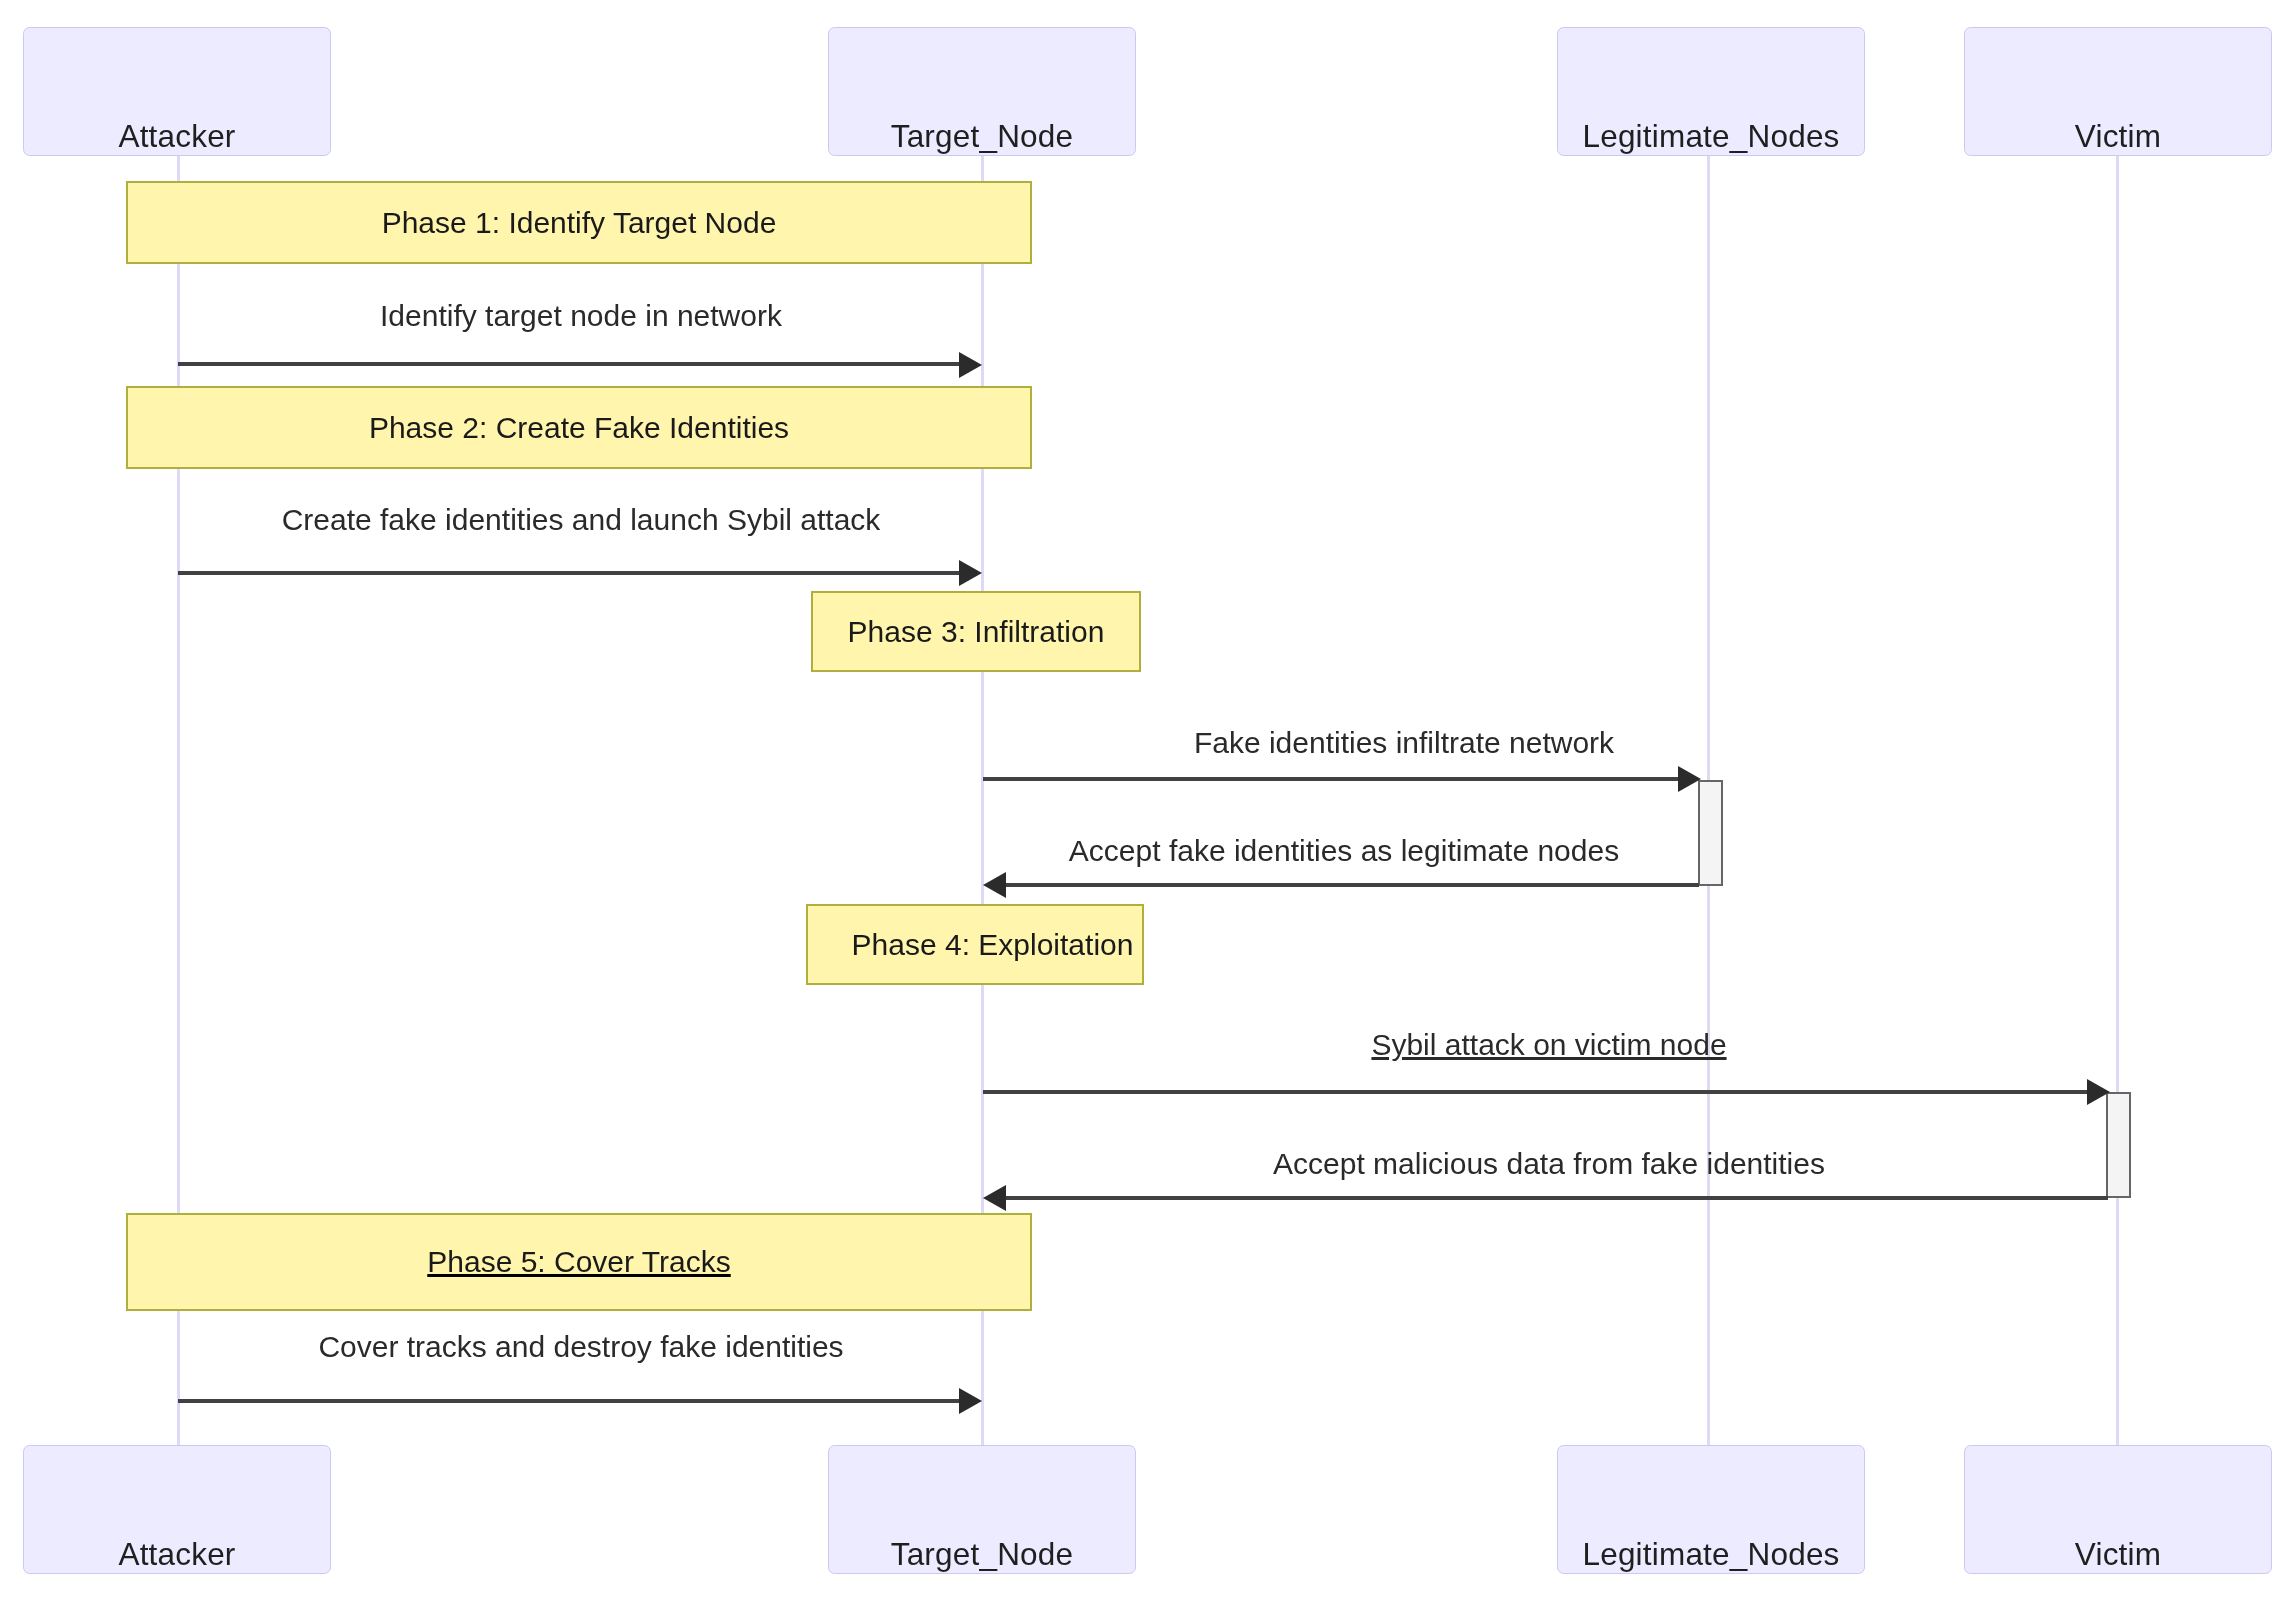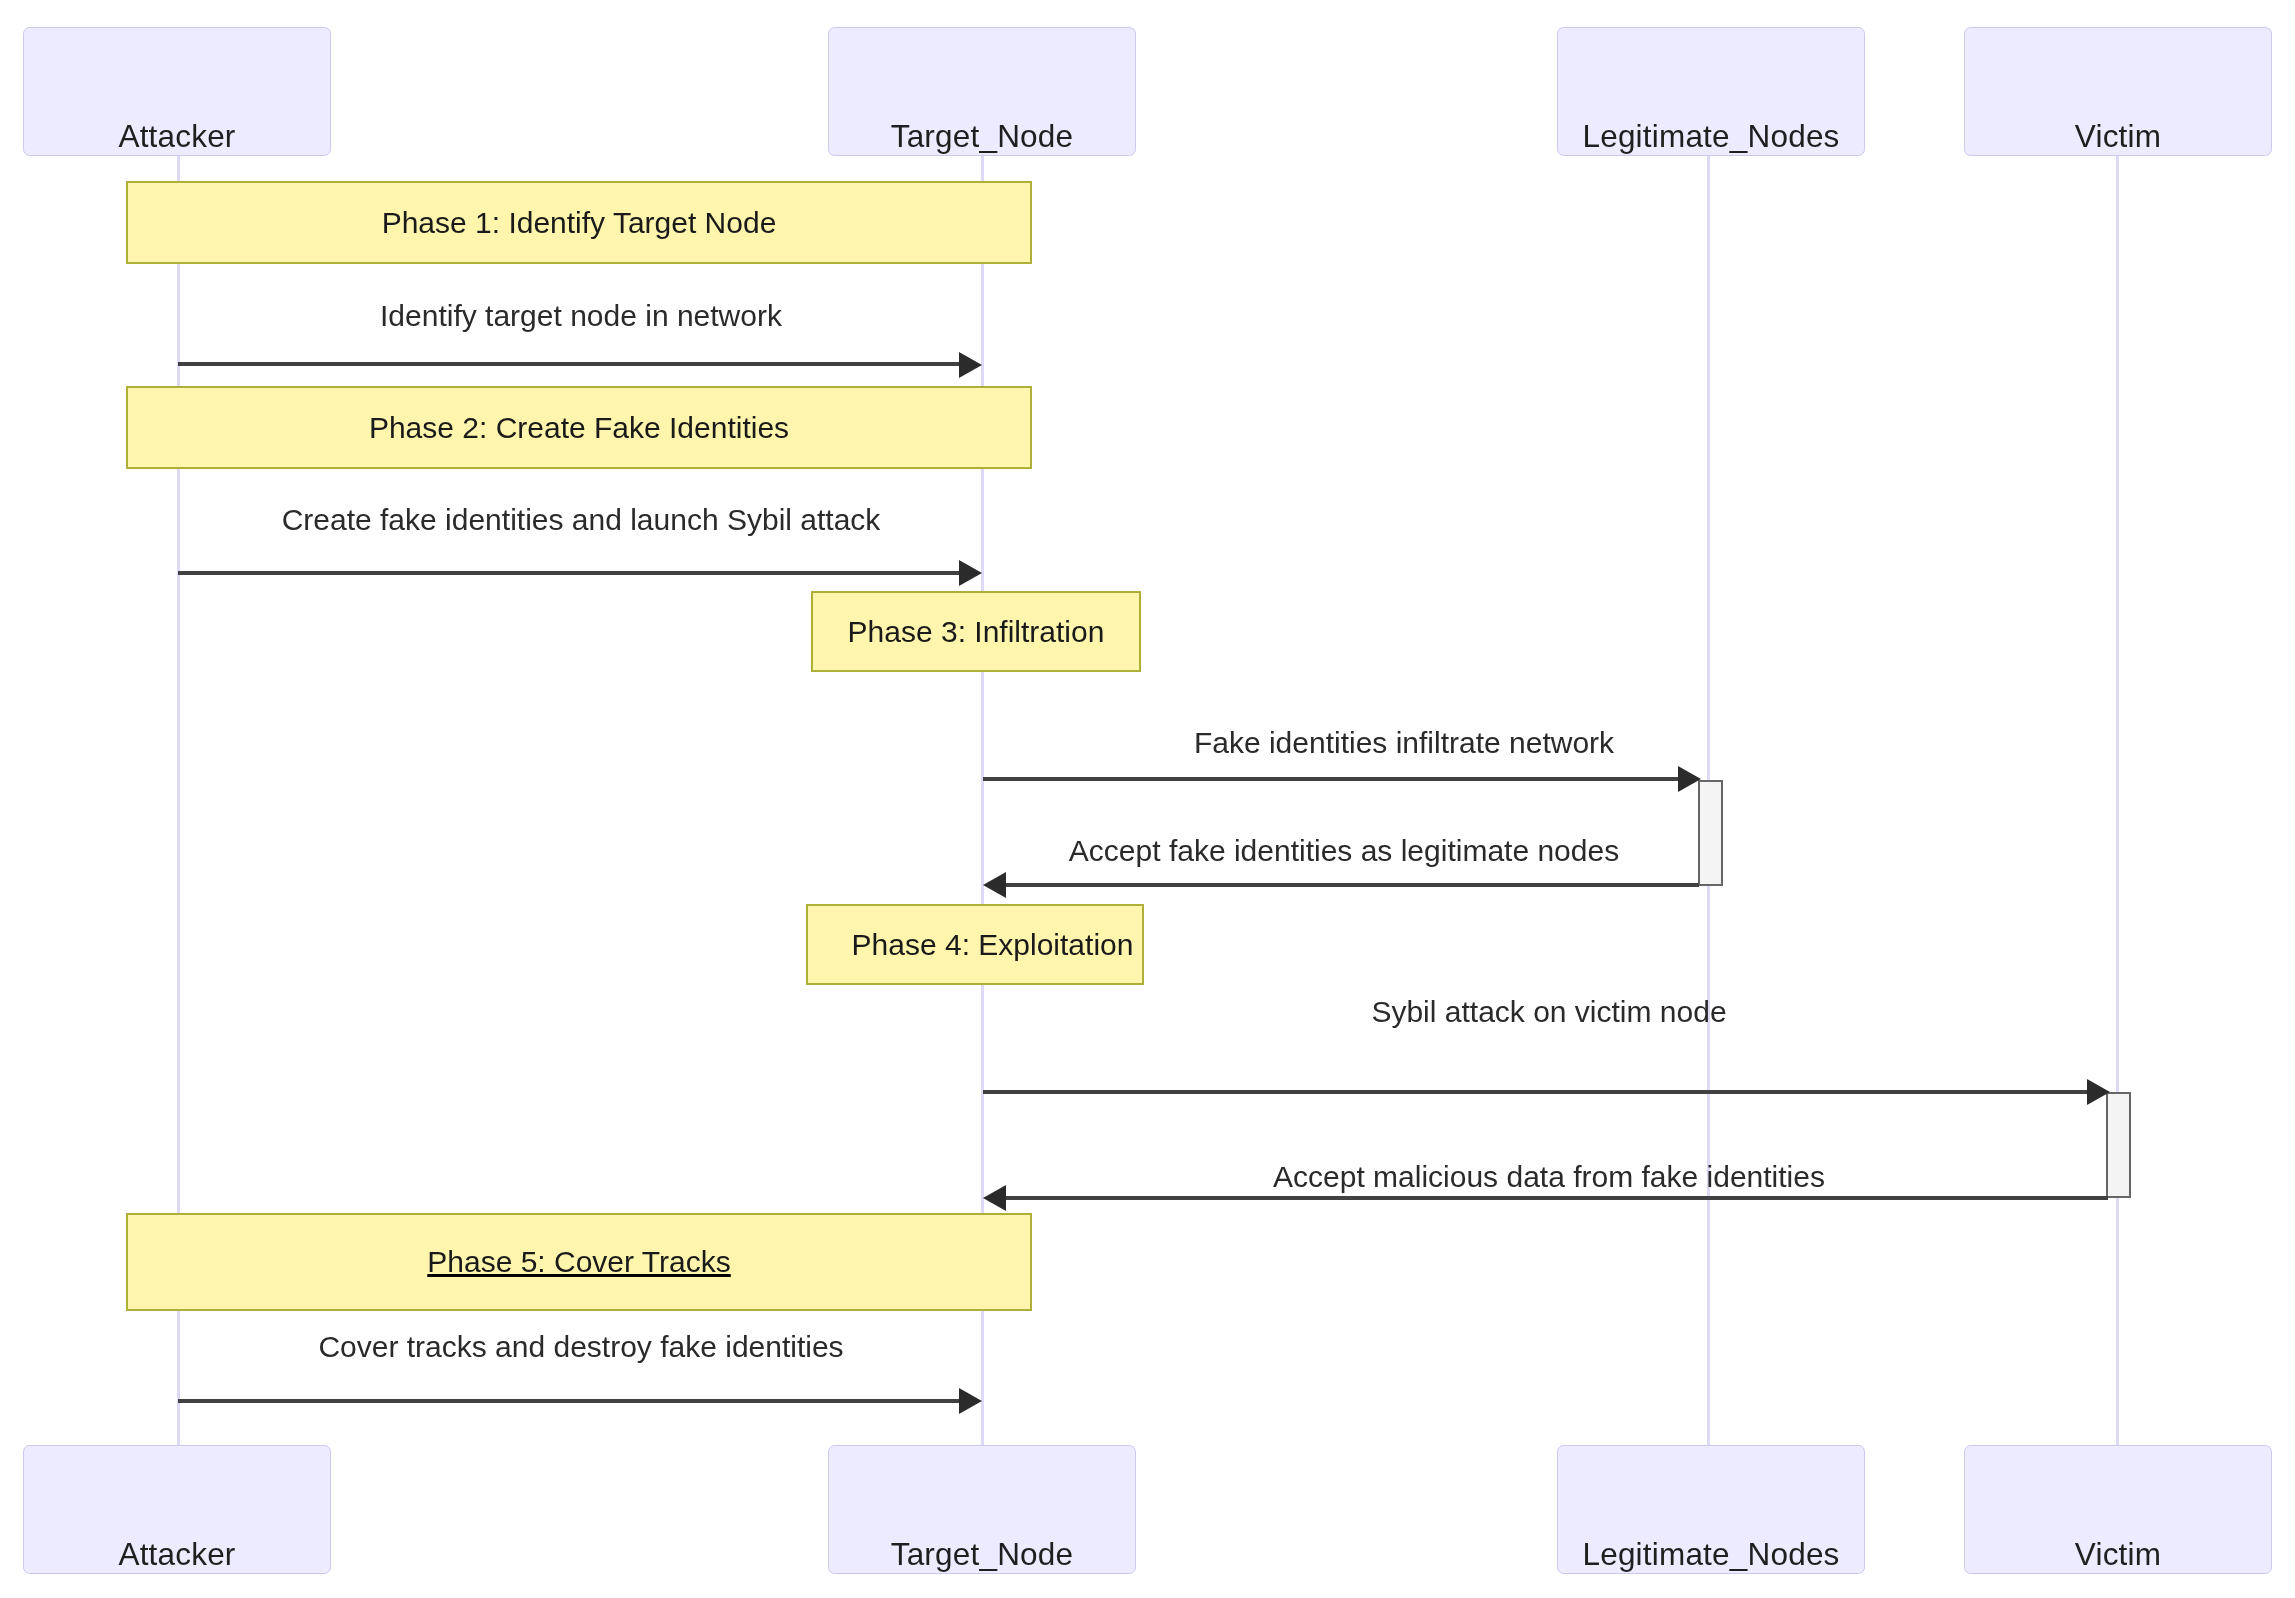--- a/index.html
+++ b/index.html
@@ -78,25 +78,25 @@
   <div class="msg-label" style="left:1344px; top:834px;">Accept fake identities as legitimate nodes</div>
   <div class="msg-line" style="left:1006px; top:883px; width:693px;"></div>
   <div class="msg-head-left" style="left:983px; top:872px;"></div>
 
   <div class="note" style="left:806px; top:904px; width:338px; height:81px;padding-left:35px;">
     <span class="note-label">Phase 4: Exploitation</span>
   </div>
 
   <div class="activation" style="left:2106px; top:1092px; width:25px; height:106px;"></div>
 
-  <div class="msg-label" style="left:1549px; top:995px;">Sybil attack on victim node</div>
+  <div class="msg-label" style="left:1549px; top:1028px;text-decoration:underline;">Sybil attack on victim node</div>
   <div class="msg-line" style="left:983px; top:1090px; width:1110px;"></div>
   <div class="msg-head-right" style="left:2087px; top:1079px;"></div>
 
-  <div class="msg-label" style="left:1549px; top:1147px;margin-top:13px;">Accept malicious data from fake identities</div>
+  <div class="msg-label" style="left:1549px; top:1147px;">Accept malicious data from fake identities</div>
   <div class="msg-line" style="left:1006px; top:1196px; width:1102px;"></div>
   <div class="msg-head-left" style="left:983px; top:1185px;"></div>
 
   <div class="note" style="left:126px; top:1213px; width:906px; height:98px;text-decoration:underline;">
     <span class="note-label">Phase 5: Cover Tracks</span>
   </div>
 
   <div class="msg-label" style="left:581px; top:1330px;">Cover tracks and destroy fake identities</div>
   <div class="msg-line" style="left:178px; top:1399px; width:786px;"></div>
   <div class="msg-head-right" style="left:959px; top:1388px;"></div>

